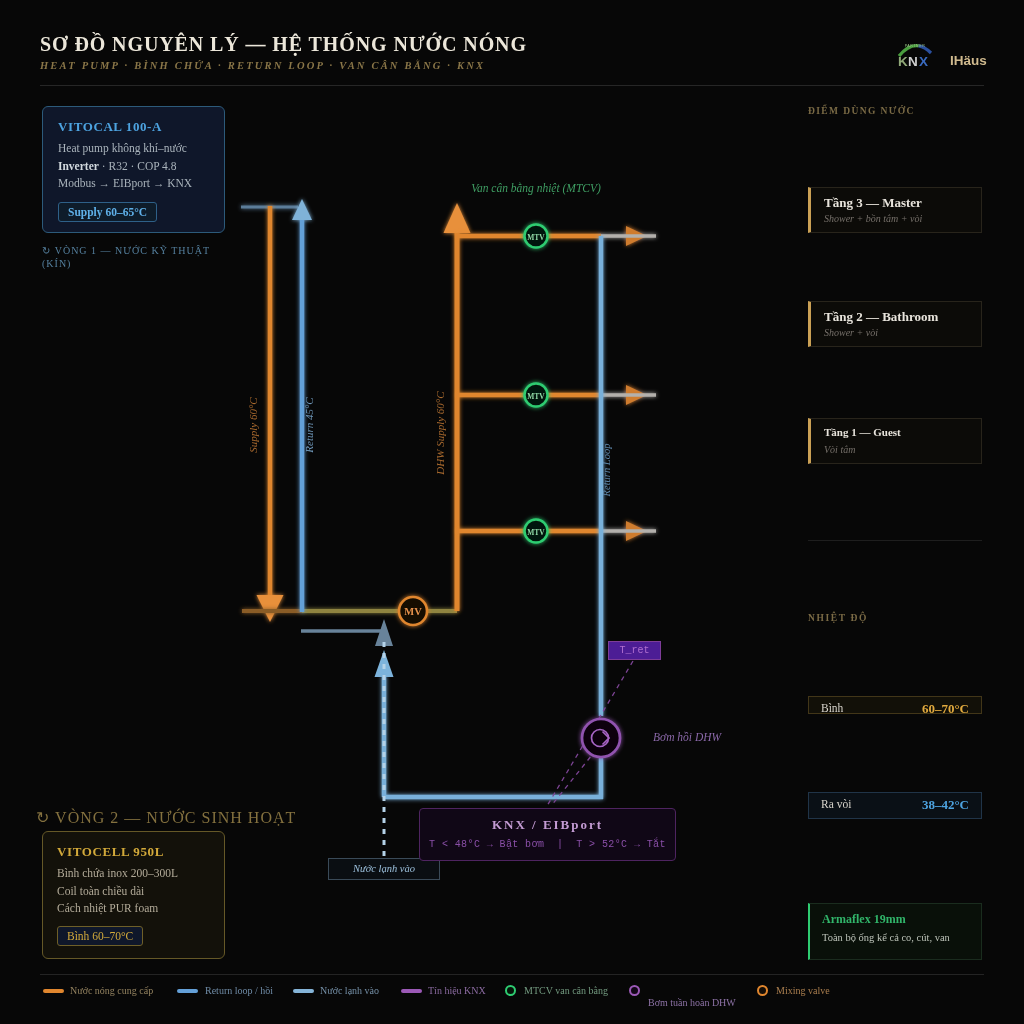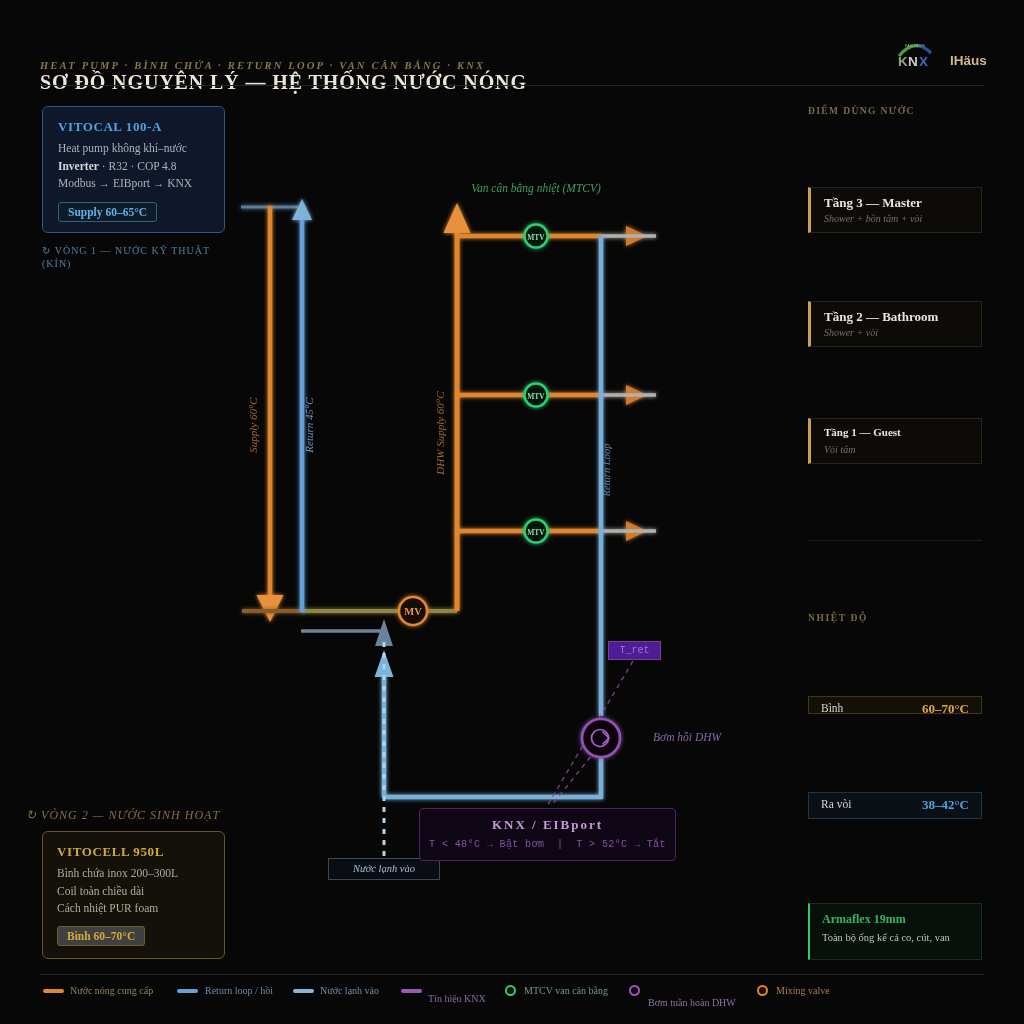--- a/index.html
+++ b/index.html
@@ -4,21 +4,21 @@
 <title>Sơ đồ nguyên lý — Hệ thống nước nóng</title>
 <style>
   * { margin:0; padding:0; box-sizing:border-box; }
   html,body { width:1024px; height:1024px; background:#070707; overflow:hidden; }
   body { font-family:"Liberation Serif", serif; position:relative; }
   .abs { position:absolute; }
 </style>
 </head>
 <body>
 
-<div class="abs" style="left:40px; top:33px; font-size:20px; font-weight:bold; letter-spacing:0.9px; color:#ece7da;margin-top:38px;">SƠ ĐỒ NGUYÊN LÝ — HỆ THỐNG NƯỚC NÓNG</div>
+<div class="abs" style="left:40px; top:33px; font-size:20px; font-weight:bold; letter-spacing:0.9px; color:#ece7da;">SƠ ĐỒ NGUYÊN LÝ — HỆ THỐNG NƯỚC NÓNG</div>
 
 <div class="abs" style="left:40px; top:60px; font-size:10.5px; font-style:italic; font-weight:bold; letter-spacing:2.2px; color:#8a7648;">HEAT PUMP · BÌNH CHỨA · RETURN LOOP · VAN CÂN BẰNG · KNX</div>
 
 <div class="abs" style="left:40px; top:85px; width:944px; height:1px; background:#262626;"></div>
 
 <svg class="abs" style="left:896px; top:40px;" width="42" height="30" viewBox="0 0 42 30">
   <path d="M3 16 Q 19 -3 35 13" fill="none" stroke="#4a9e3f" stroke-width="3.2" stroke-dasharray="23 100"></path>
   <path d="M3 16 Q 19 -3 35 13" fill="none" stroke="#2a4f9e" stroke-width="3.2" stroke-dasharray="0 23 100"></path>
   <text x="19" y="6.5" text-anchor="middle" font-family="Liberation Sans, sans-serif" font-size="3.5" fill="#9ec98a" letter-spacing="0.6">PARTNER</text>
   <text x="2" y="26" font-family="Liberation Sans, sans-serif" font-size="13.5" font-weight="bold" fill="#90a878">K</text>
@@ -32,29 +32,29 @@
 
   <div class="abs" style="left:15px; top:12px; font-size:13px; font-weight:bold; letter-spacing:0.6px; color:#4da3e0;">VITOCAL 100-A</div>
 
   <div class="abs" style="left:15px; top:33px; font-size:11.5px; line-height:17.5px; color:#a9b3bb;">Heat pump không khí–nước<br><b style="color:#d2d9de;">Inverter</b> · R32 · COP 4.8<br>Modbus → EIBport → KNX</div>
 
   <div class="abs" style="left:15px; top:95px; padding:3px 9px; border:1px solid #2e6088; border-radius:3px; background:#0e1c2a; font-size:11.5px; font-weight:bold; color:#5fb0e8;">Supply 60–65°C</div>
 </div>
 
 <div class="abs" style="left:42px; top:245px; width:175px; font-size:10px; letter-spacing:1px; line-height:12.5px; color:#55809f;">↻ VÒNG 1 — NƯỚC KỸ THUẬT (KÍN)</div>
 
-<div class="abs" style="left:26px; top:808px; font-size:12px; font-style:italic; letter-spacing:1px; color:#84713f;">↻ VÒNG 2 — NƯỚC SINH HOẠT</div>
+<div class="abs" style="left:36px; top:808px; font-size:16px; letter-spacing:1px; color:#84713f;">↻ VÒNG 2 — NƯỚC SINH HOẠT</div>
 
 <div class="abs" style="left:42px; top:831px; width:183px; height:128px; border:1px solid #655827; border-radius:6px; background:#13110a;">
 
   <div class="abs" style="left:14px; top:12px; font-size:13px; font-weight:bold; letter-spacing:0.6px; color:#d2a93a;">VITOCELL 950L</div>
 
   <div class="abs" style="left:14px; top:33px; font-size:11.5px; line-height:17.5px; color:#b3ab99;">Bình chứa inox 200–300L<br>Coil toàn chiều dài<br>Cách nhiệt PUR foam</div>
 
-  <div class="abs" style="left:14px; top:94px; padding:3px 9px; border:1px solid #6e5f28; border-radius:3px; background:#404040; font-size:11.5px; font-weight:bold; color:#d2a93a;">Bình 60–70°C</div>
+  <div class="abs" style="left:14px; top:94px; padding:3px 9px; border:1px solid #6e5f28; border-radius:3px; background:#0f172a; font-size:11.5px; font-weight:normal; color:#d2a93a;">Bình 60–70°C</div>
 </div>
 
 <svg class="abs" style="left:0; top:0;" width="1024" height="1024" viewBox="0 0 1024 1024">
   <defs>
     <filter id="glow" filterUnits="userSpaceOnUse" x="-20" y="-20" width="1064" height="1064">
       <feGaussianBlur stdDeviation="2" result="b"></feGaussianBlur>
       <feMerge>
           <feMergeNode in="b"></feMergeNode>
           <feMergeNode in="SourceGraphic"></feMergeNode>
         </feMerge>
@@ -225,21 +225,21 @@
 <div class="abs" style="left:43px; top:989px; width:21px; height:3.5px; border-radius:2px; background:#e0862e;"></div>
 <div class="abs" style="left:70px; top:985px; font-size:10px; color:#93825f;">Nước nóng cung cấp</div>
 
 <div class="abs" style="left:177px; top:989px; width:21px; height:3.5px; border-radius:2px; background:#64a0d8;"></div>
 <div class="abs" style="left:205px; top:985px; font-size:10px; color:#6f8ba6;">Return loop / hồi</div>
 
 <div class="abs" style="left:293px; top:989px; width:21px; height:3.5px; border-radius:2px; background:#85b4d8;"></div>
 <div class="abs" style="left:320px; top:985px; font-size:10px; color:#7590a8;">Nước lạnh vào</div>
 
 <div class="abs" style="left:401px; top:989px; width:21px; height:3.5px; border-radius:2px; background:#9b59b6;"></div>
-<div class="abs" style="left:428px; top:985px; font-size:10px; color:#8a6aa0;margin-top:8px;">Tín hiệu KNX</div>
+<div class="abs" style="left:428px; top:985px; font-size:10px; color:#8a6aa0;">Tín hiệu KNX</div>
 
 <div class="abs" style="left:505px; top:985px; width:11px; height:11px; border-radius:50%; border:2.2px solid #2ecc71; background:#06140a;"></div>
 <div class="abs" style="left:524px; top:985px; font-size:10px; color:#72997f;">MTCV van cân bằng</div>
 
 <div class="abs" style="left:629px; top:985px; width:11px; height:11px; border-radius:50%; border:2.2px solid #9b59b6; background:#120617;"></div>
 <div class="abs" style="left:648px; top:985px; font-size:10px; color:#8d72a6;margin-top:12px;">Bơm tuần hoàn DHW</div>
 
 <div class="abs" style="left:757px; top:985px; width:11px; height:11px; border-radius:50%; border:2.2px solid #e0862e; background:#140d06;"></div>
 <div class="abs" style="left:776px; top:985px; font-size:10px; color:#ab7f4f;">Mixing valve</div>
 

